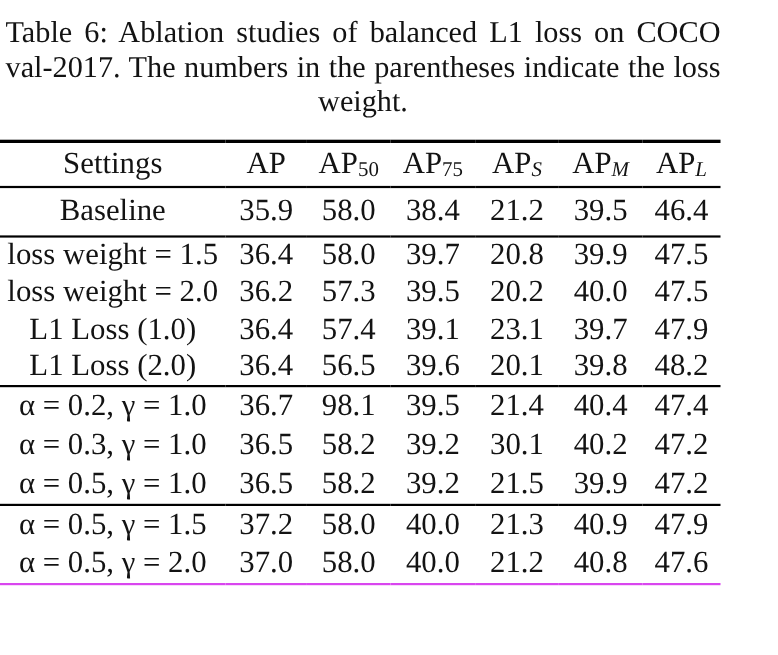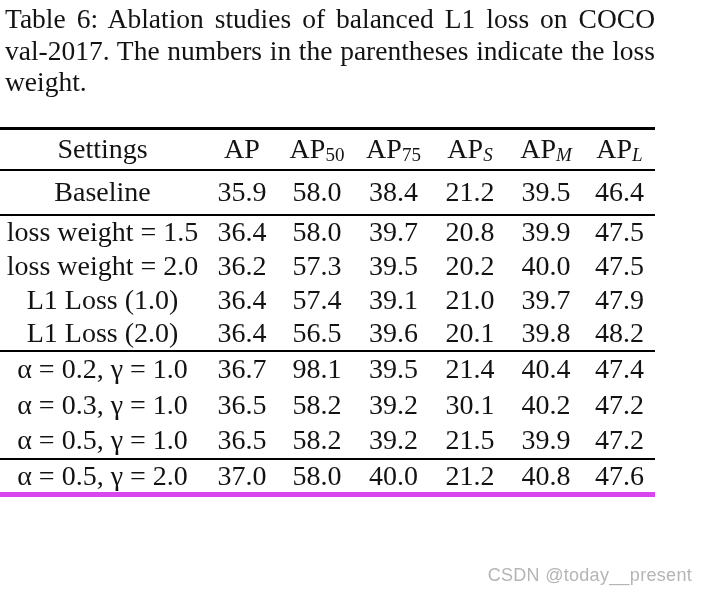--- a/index.html
+++ b/index.html
@@ -9,38 +9,38 @@
     height: 595px;
     background: #ffffff;
     font-family: "Liberation Serif", serif;
     color: #131313;
     overflow: hidden;
   }
   
   .caption {
     position: absolute;
     left: 5px;
-    top: 3px;
+    top: 13px;
     width: 650px;
     font-size: 27.5px;
     line-height: 31.5px;
   }
-  .cap-line { white-space: nowrap; }
+  .cap-line { white-space: nowrap; text-align: center; }
   .cap-line.just { text-align: justify; text-align-last: justify; }
   .it { }
   
   table.results {
     position: absolute;
     left: 0;
     top: 127px;
     width: 655px;
     table-layout: fixed;
     border-collapse: collapse;
     border-top: 3px solid #000000;
-    border-bottom: 5px solid #d946ef;
+    border-bottom: 2px solid #d946ef;
     font-size: 28px;
     color: #131313;
   }
   table.results th, table.results td {
     padding: 0;
     text-align: center;
     vertical-align: middle;
     font-weight: normal;
     line-height: 1;
     white-space: nowrap;
@@ -134,21 +134,21 @@
         <td>39.5</td>
         <td>20.2</td>
         <td>40.0</td>
         <td>47.5</td>
       </tr>
       <tr>
         <td>L1 Loss (1.0)</td>
         <td>36.4</td>
         <td>57.4</td>
         <td>39.1</td>
-        <td>21.0</td>
+        <td>23.1</td>
         <td>39.7</td>
         <td>47.9</td>
       </tr>
       <tr>
         <td>L1 Loss (2.0)</td>
         <td>36.4</td>
         <td>56.5</td>
         <td>39.6</td>
         <td>20.1</td>
         <td>39.8</td>
@@ -181,26 +181,34 @@
         <td>58.2</td>
         <td>39.2</td>
         <td>21.5</td>
         <td>39.9</td>
         <td>47.2</td>
       </tr>
     </tbody>
 
     <tbody class="sec sec-alpha2 last">
       <tr>
+        <td><span class="it">α</span><span> = 0.5, </span><span class="it">γ</span><span> = 1.5</span></td>
+        <td class="bold">37.2</td>
+        <td>58.0</td>
+        <td>40.0</td>
+        <td>21.3</td>
+        <td>40.9</td>
+        <td>47.9</td>
+      </tr>
+      <tr>
         <td><span class="it">α</span><span> = 0.5, </span><span class="it">γ</span><span> = 2.0</span></td>
         <td>37.0</td>
         <td>58.0</td>
         <td>40.0</td>
         <td>21.2</td>
         <td>40.8</td>
         <td>47.6</td>
       </tr>
     </tbody>
   </table>
 
-  <div class="watermark">CSDN @today__present</div>
 
 </div>
 
 </body></html>

